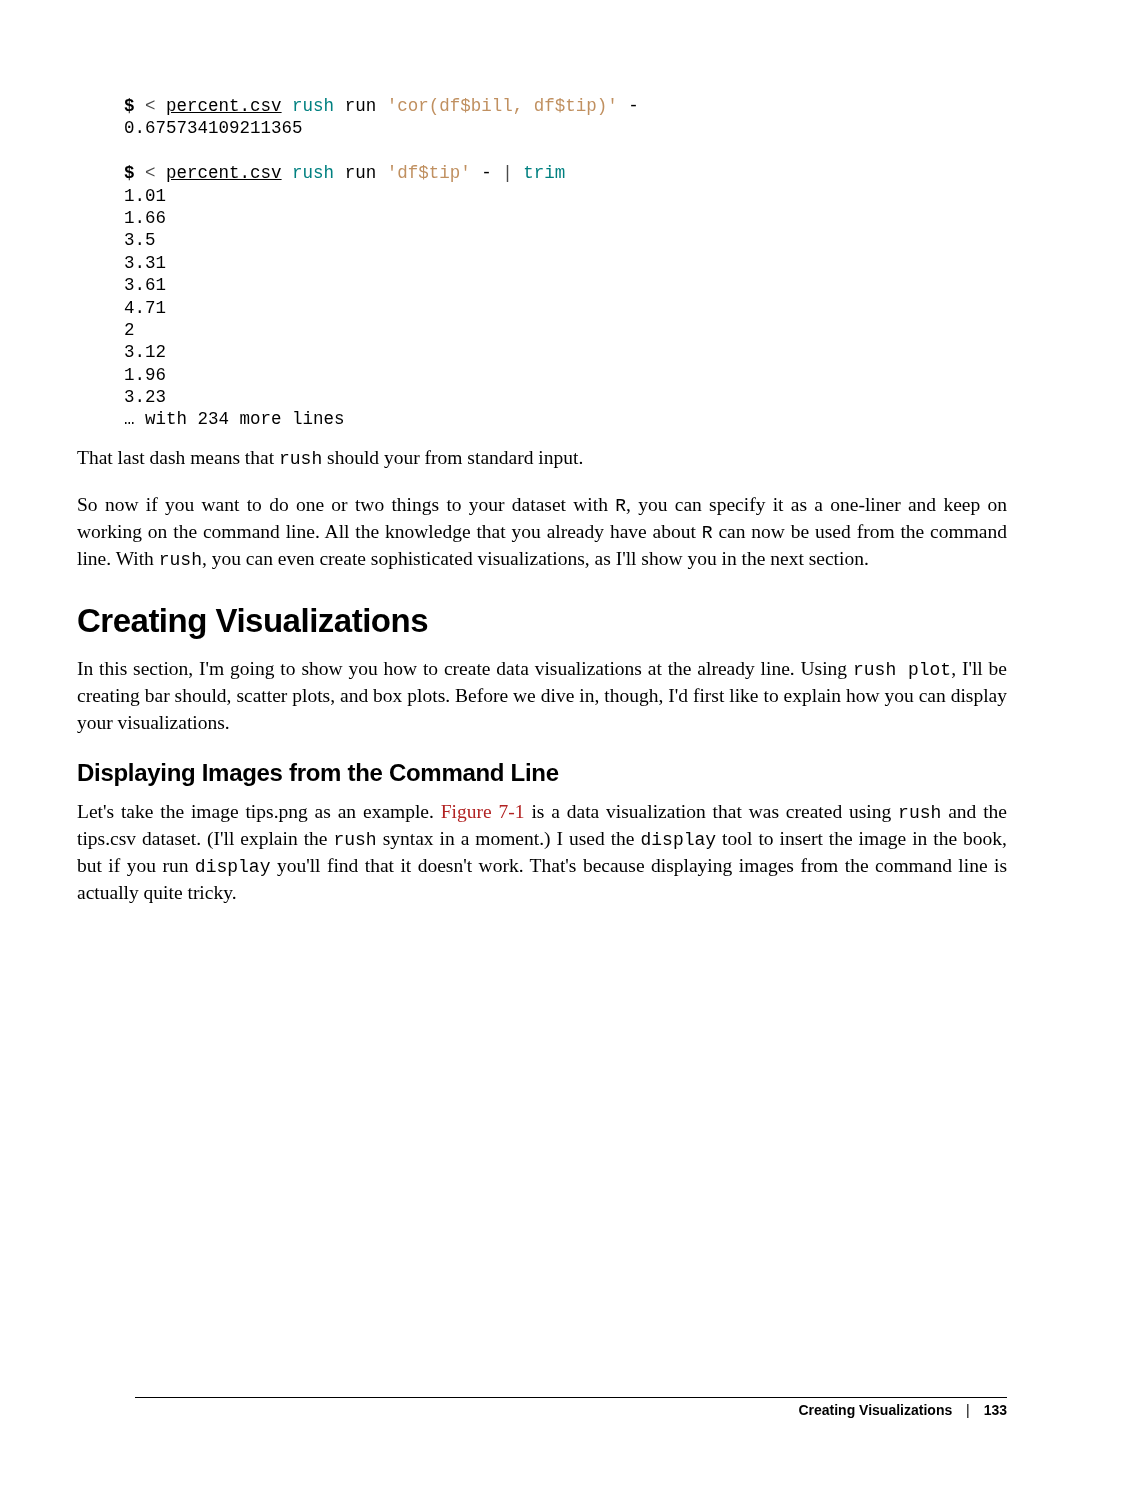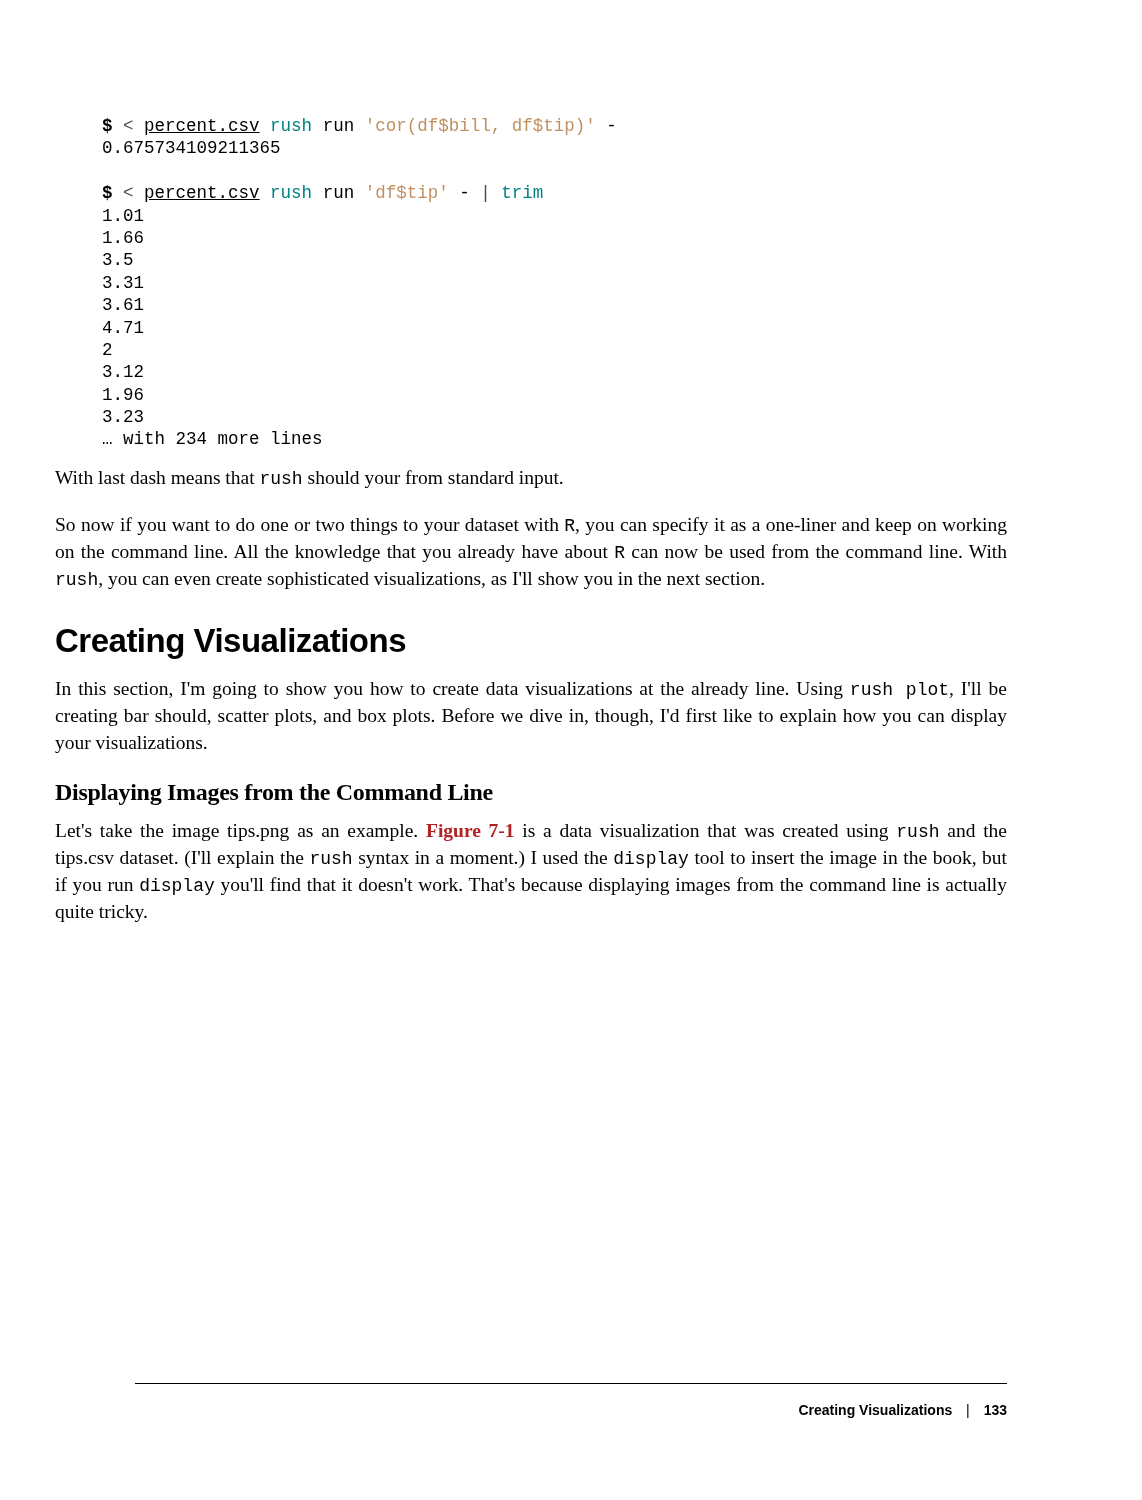--- a/index.html
+++ b/index.html
@@ -8,22 +8,21 @@
       box-sizing: border-box;
     }
     body {
       width: 1142px;
       height: 1500px;
       background: #fff;
       font-family: Georgia, 'Times New Roman', serif;
       position: relative;
     }
     .page {
-      padding: 95px 135px 0 55px;
-      margin-top: 20px;
+      padding: 95px 135px 0 77px;
     }
     .code-block {
       font-family: 'Consolas', 'Monaco', 'Courier New', monospace;
       font-size: 17.5px;
       line-height: 1.28;
       margin-left: 47px;
       margin-bottom: 14px;
       white-space: pre;
     }
     .code-prompt {
@@ -57,47 +56,46 @@
       color: #000;
     }
     .inline-code {
       font-family: 'Consolas', 'Monaco', 'Courier New', monospace;
       font-size: 18px;
     }
     .italic {
     }
     .figure-ref {
       color: #b22222;
-      font-weight: bold;
     }
     h2.section-heading {
       font-family: 'Helvetica Neue', Arial, sans-serif;
       font-weight: 700;
       font-size: 33px;
       margin-top: 30px;
       margin-bottom: 16px;
       letter-spacing: -0.5px;
       color: #000;
     }
     h3.subsection-heading {
-      font-family: Liberation Serif, serif;
+      font-family: Liberation Sans, sans-serif;
       font-weight: 700;
       font-size: 24px;
       margin-top: 22px;
       margin-bottom: 12px;
       letter-spacing: -0.3px;
       color: #000;
     }
     .footer {
       position: absolute;
       bottom: 82px;
       left: 135px;
       right: 135px;
       border-top: 1px solid #000;
-      padding-top: 18px;
+      padding-top: 4px;
       text-align: right;
       font-family: 'Helvetica Neue', Arial, sans-serif;
       font-size: 14px;
       color: #000;
     }
     .footer .section-name {
       font-weight: 700;
     }
     .footer .divider {
       margin: 0 10px;
@@ -120,21 +118,21 @@
 <span class="code-output">3.5</span>
 <span class="code-output">3.31</span>
 <span class="code-output">3.61</span>
 <span class="code-output">4.71</span>
 <span class="code-output">2</span>
 <span class="code-output">3.12</span>
 <span class="code-output">1.96</span>
 <span class="code-output">3.23</span>
 <span class="code-output">… with 234 more lines</span></div>
 
-  <p class="body-text"><span>With last dash means that </span><span class="inline-code">rush</span><span> should your from standard input.</span></p>
+  <p class="body-text"><span>That last dash means that </span><span class="inline-code">rush</span><span> should your from standard input.</span></p>
 
   <p class="body-text"><span>So now if you want to do one or two things to your dataset with </span><span class="inline-code">R</span><span>, you can specify it as a one-liner and keep on working on the command line. All the knowledge that you already have about </span><span class="inline-code">R</span><span> can now be used from the command line. With </span><span class="inline-code">rush</span><span>, you can even create sophisticated visualizations, as I'll show you in the next section.</span></p>
 
   <h2 class="section-heading">Creating Visualizations</h2>
 
   <p class="body-text"><span>In this section, I'm going to show you how to create data visualizations at the already line. Using </span><span class="inline-code">rush plot</span><span>, I'll be creating bar should, scatter plots, and box plots. Before we dive in, though, I'd first like to explain how you can display your visualizations.</span></p>
 
   <h3 class="subsection-heading">Displaying Images from the Command Line</h3>
 
   <p class="body-text"><span>Let's take the image </span><span class="italic">tips.png</span><span> as an example. </span><span class="figure-ref">Figure 7-1</span><span> is a data visualization that was created using </span><span class="inline-code">rush</span><span> and the </span><span class="italic">tips.csv</span><span> dataset. (I'll explain the </span><span class="inline-code">rush</span><span> syntax in a moment.) I used the </span><span class="inline-code">display</span><span> tool to insert the image in the book, but if you run </span><span class="inline-code">display</span><span> you'll find that it doesn't work. That's because displaying images from the command line is actually quite tricky.</span></p>

